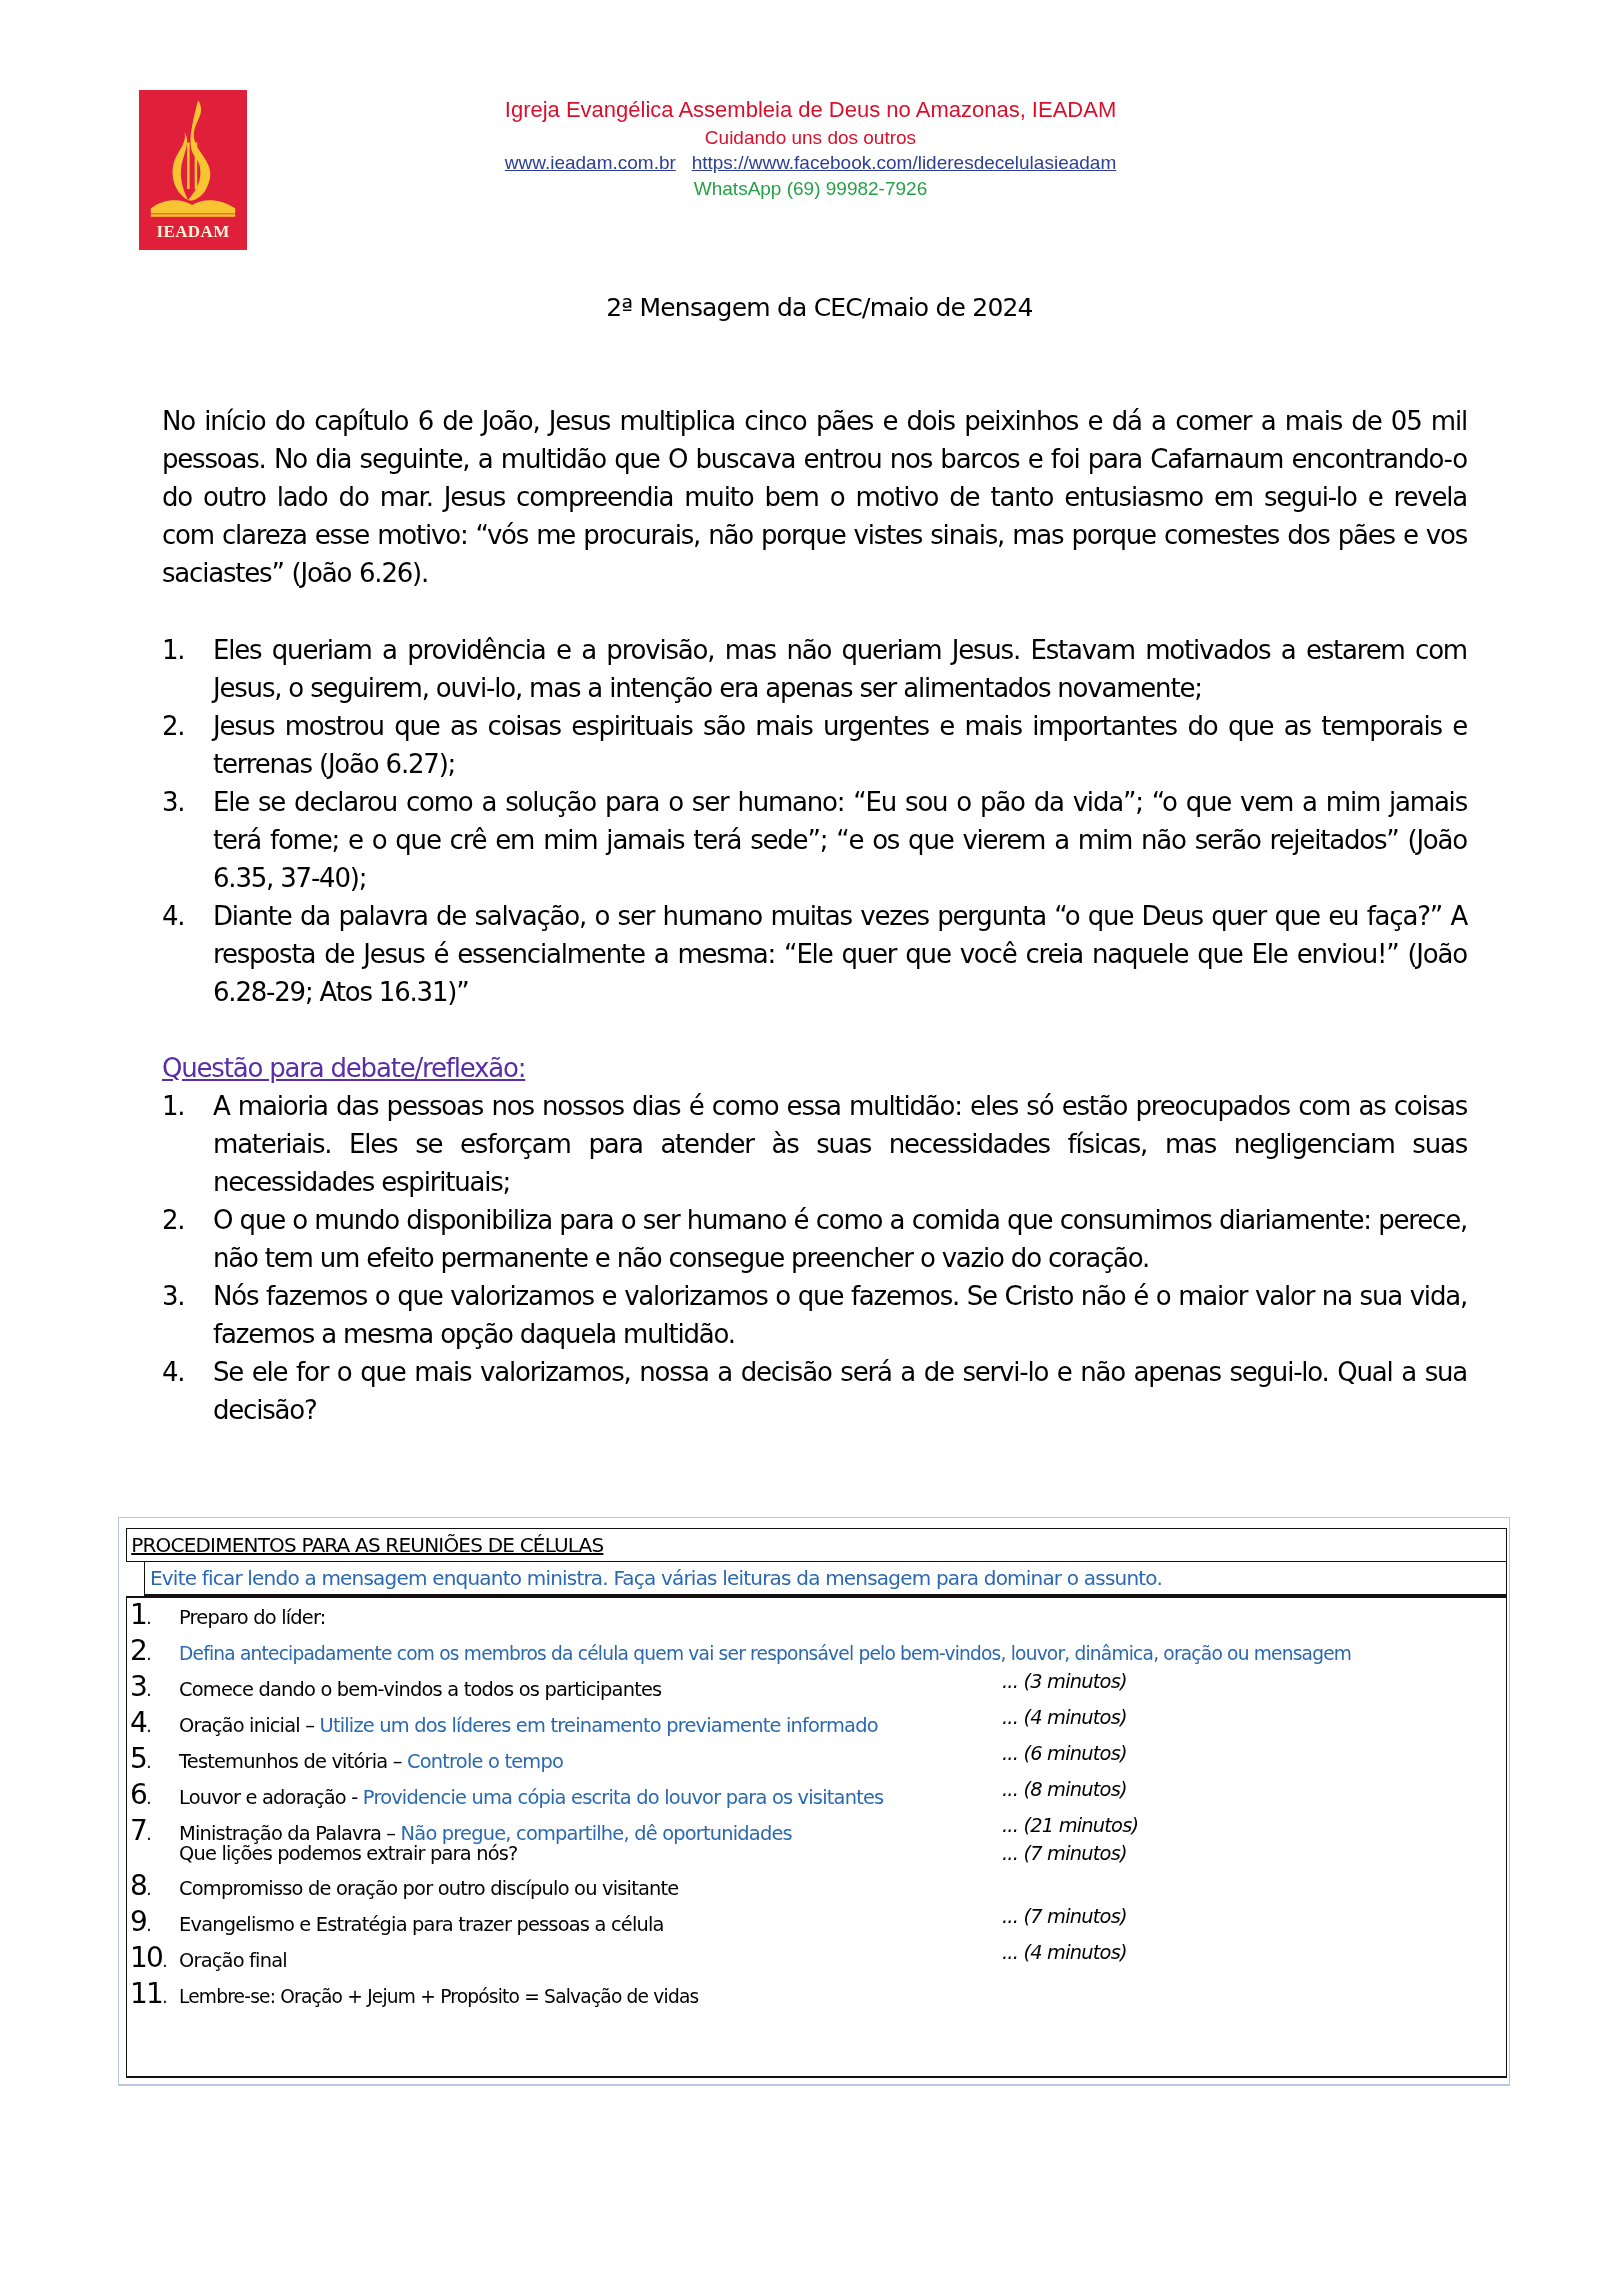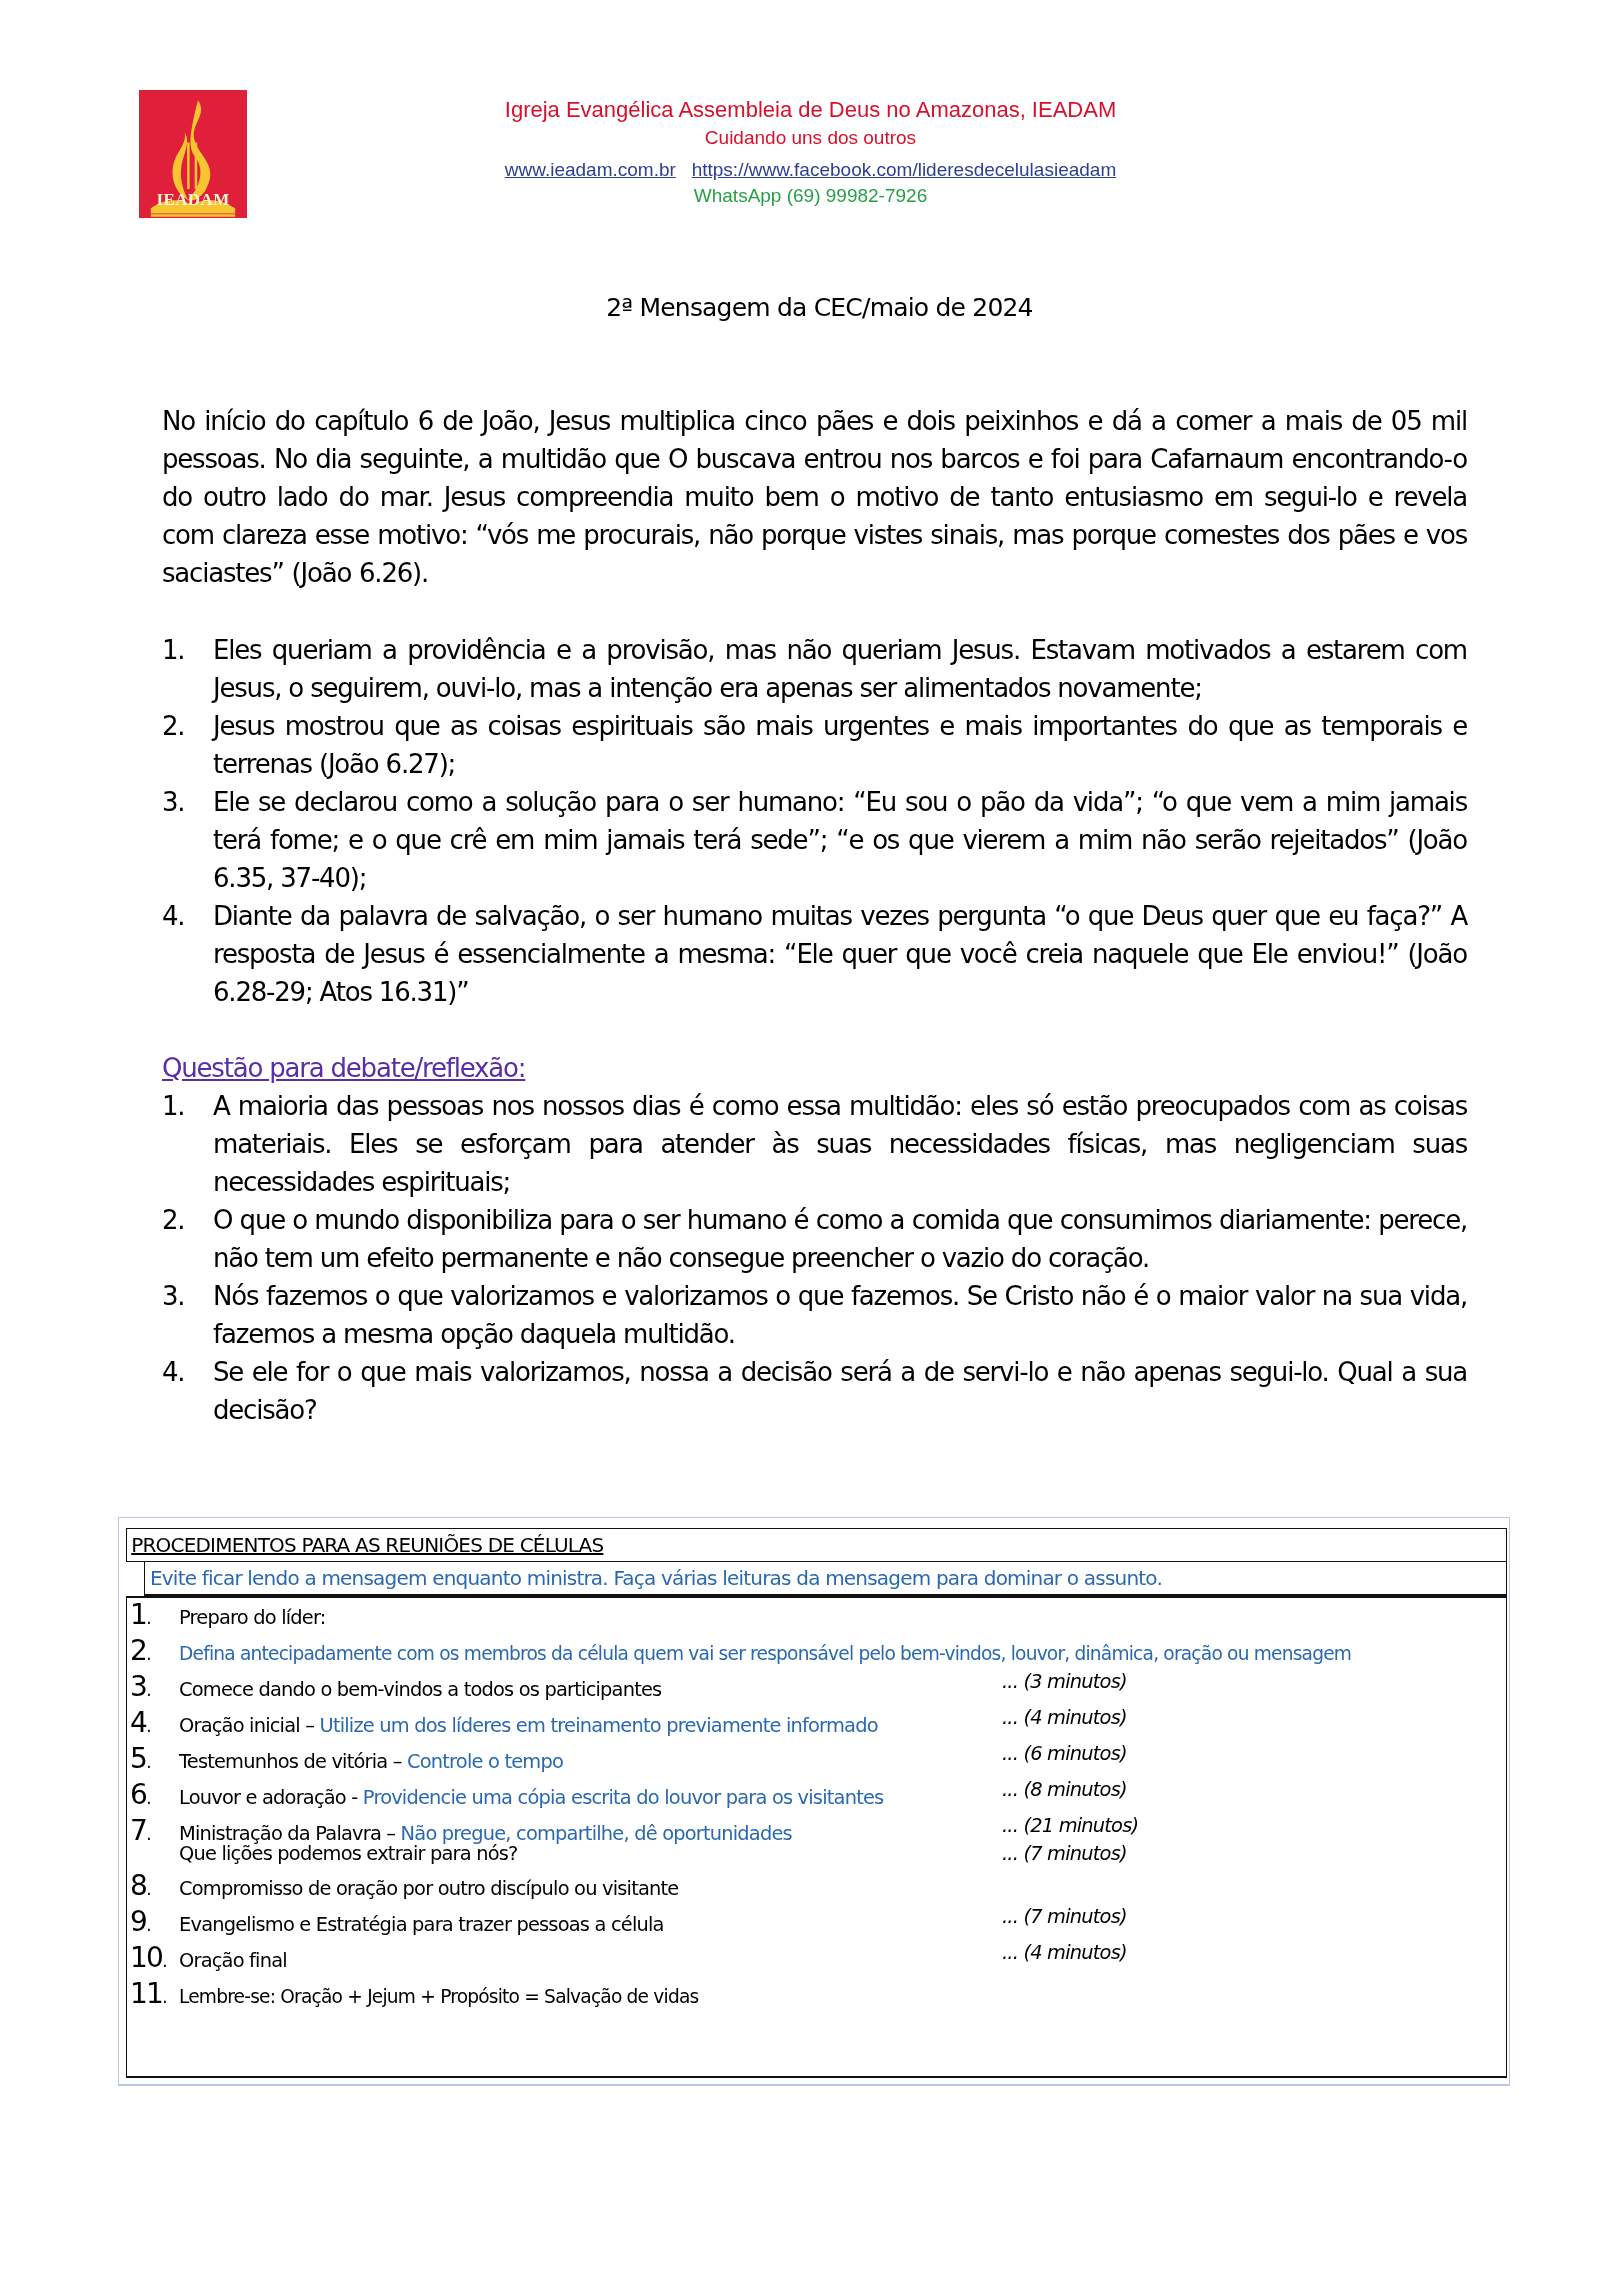--- a/index.html
+++ b/index.html
@@ -1,41 +1,41 @@
 <!DOCTYPE html>
 <html style="font-size:13.5px"><head>
 <meta charset="utf-8">
 <style>
   * { box-sizing: border-box; margin: 0; padding: 0; }
   html, body { width: 1622px; height: 2295px; background: #ffffff; }
   body { position: relative; font-family: "Liberation Sans", sans-serif; color: #000; overflow: hidden; }
 
   
   .logo {
-    position: absolute; left: 139px; top: 90px; width: 108px; height: 128px;
+    position: absolute; left: 139px; top: 90px; width: 108px; height: 160px;
     background: #e0203a; display: flex; flex-direction: column; align-items: center; justify-content: flex-end;
     padding-bottom: 8.4px;
   }
   .logo svg { position: absolute; left: 0; top: 0; }
   .logo-text {
     position: relative; z-index: 2;
     font-family: "Liberation Serif", serif; font-weight: bold; color: #fff3d6;
     font-size: 17px; letter-spacing: 0.4px;
   }
   .head-block {
     position: absolute; left: 253px; top: 95px; width: 1115px; text-align: center;
     font-family: "Liberation Sans", sans-serif;
   }
   .head-line { display: block; }
   .h-church { font-size: 22px; color: #d8102c; line-height: 30px; }
   .h-motto { font-size: 19px; color: #d8102c; line-height: 25px; }
   .h-theme { font-size: 19px; line-height: 25px; }
   .h-theme .t-label { color: #d8102c; }
   .h-theme .t-value { color: #2c3f93; }
-  .h-links { font-size: 19px; line-height: 25px; color: #2c3f93; margin-top: 7px; }
+  .h-links { font-size: 19px; line-height: 25px; color: #2c3f93; }
   .h-links a { color: #2c3f93; text-decoration: underline; }
   .h-whats { font-size: 19px; color: #27a046; line-height: 27px; }
 
   
   .title-block {
     position: absolute; left: 152px; top: 289px; width: 1335px; text-align: center;
     font-family: "DejaVu Sans", sans-serif; font-size: 25px; line-height: 37px; letter-spacing: -0.8px;
   }
   .title-block div { display: block; }
 

